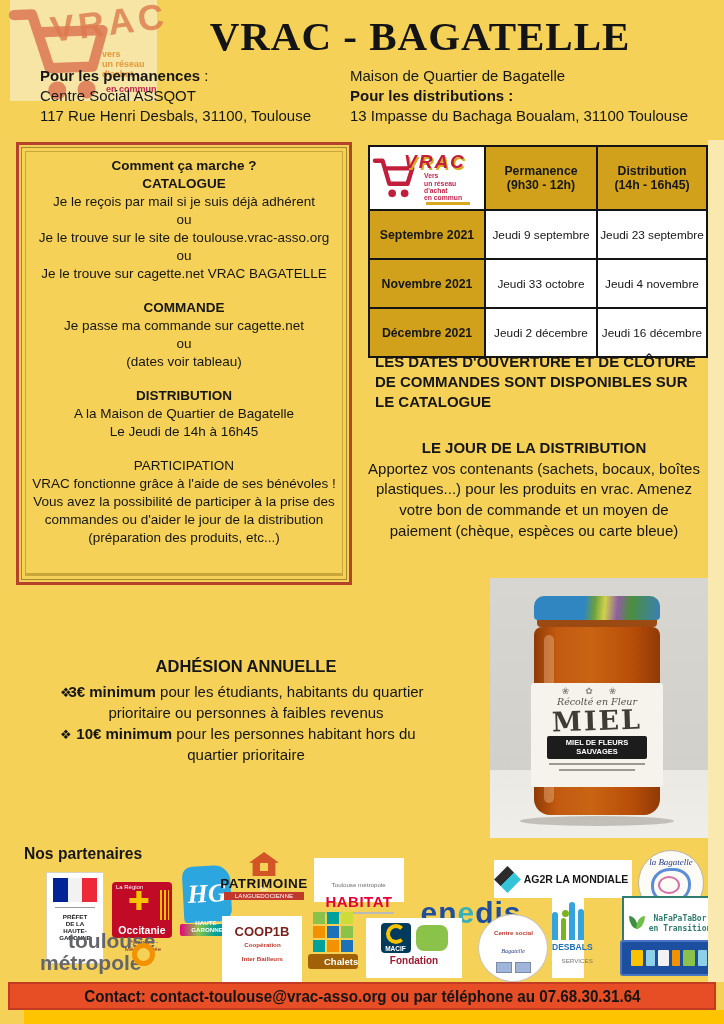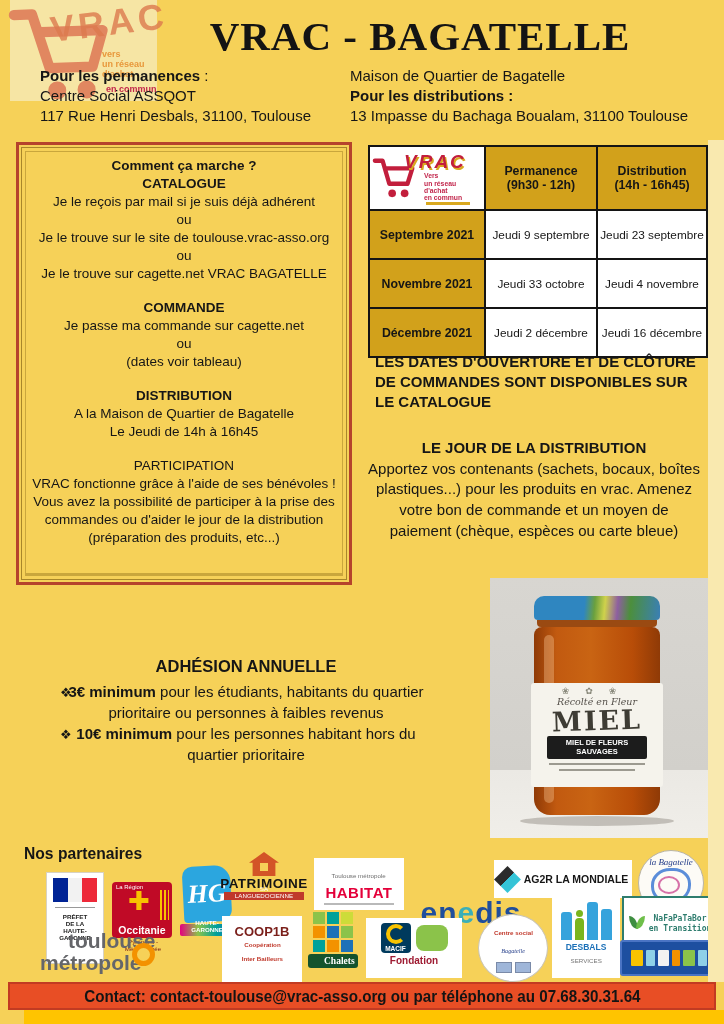--- a/index.html
+++ b/index.html
@@ -106,21 +106,21 @@
         background:linear-gradient(90deg,#E6007E,#8BC34A,#00A19A,#1D71B8);}
   .hg-band .tiny{font-weight:700;}
 
   .pt-patrimoine{left:220px;top:852px;width:88px;height:54px;text-align:center;}
   .pat-house{width:30px;height:24px;margin:0 auto;background:#D35427;
         clip-path:polygon(50% 0,100% 45%,88% 45%,88% 100%,12% 100%,12% 45%,0 45%);position:relative;}
   .pat-house::after{content:"";position:absolute;left:11px;top:11px;width:8px;height:8px;background:#F6D158;}
   .pat-name{font-weight:800;font-size:13.5px;letter-spacing:.5px;color:#141414;}
   .pat-band{height:8px;background:#C0392B;margin:1px 4px 0;display:flex;align-items:center;justify-content:center;color:#fff;}
 
-  .pt-habitat{left:314px;top:858px;width:90px;height:52px;background:#fff;text-align:center;padding-top:9px;}
+  .pt-habitat{left:314px;top:858px;width:90px;height:44px;background:#fff;text-align:center;padding-top:18px;}
   .hab-small{color:#6c6c6c;}
   .hab-name{font-weight:800;font-size:15px;color:#E4003A;letter-spacing:.5px;line-height:1;}
   .hab-line{height:2px;background:#b9b9b9;margin:3px 10px 0;}
 
   .pt-ag2r{left:494px;top:860px;width:138px;height:38px;background:#fff;display:flex;align-items:center;justify-content:center;gap:7px;}
   .ag-diamond{width:19px;height:19px;transform:rotate(45deg);background:linear-gradient(90deg,#2B2B2B 50%,#35C4D7 50%);}
   .ag-name{font-weight:800;font-size:10.5px;}
 
   .pt-bagatelle{left:638px;top:850px;width:66px;height:66px;background:#fdfbf6;border:1px solid #b9b4a6;border-radius:50%;
         text-align:center;overflow:hidden;}
@@ -137,37 +137,37 @@
   .tm-ring{position:absolute;left:98px;top:13px;width:13px;height:13px;border:5px solid #F39200;border-radius:50%;background:#F6D158;}
 
   .pt-coop{left:222px;top:916px;width:80px;height:66px;background:#fff;text-align:center;padding-top:8px;}
   .coop-name{font-weight:800;font-size:13px;color:#7A1F1A;}
   .coop-sub{color:#C0392B;line-height:11px;}
   .coop-sub .tiny{font-weight:700;}
 
   .pt-chalets{left:308px;top:912px;width:50px;height:66px;text-align:center;}
   .ch-mosaic{width:40px;height:40px;margin:0 auto;display:grid;grid-template-columns:repeat(3,1fr);gap:2px;}
   .ch-mosaic span{display:block;}
-  .ch-badge{margin-top:2px;background:#14532d;border-radius:3px;color:#fff;font-weight:700;font-size:9.5px;padding:2px 16px;font-family:Liberation Serif, serif;}
+  .ch-badge{margin-top:2px;background:#a16207;border-radius:3px;color:#fff;font-weight:700;font-size:9.5px;padding:2px 16px;}
 
   .pt-macif{left:366px;top:918px;width:96px;height:60px;background:#fff;text-align:center;padding-top:5px;}
   .mac-row{display:flex;align-items:center;justify-content:center;gap:5px;}
   .mac-sq{width:30px;height:30px;background:#003A5D;border-radius:4px;display:flex;flex-direction:column;align-items:center;justify-content:center;}
   .mac-c{width:12px;height:12px;border:4px solid #F8C300;border-right-color:transparent;border-radius:50%;}
   .mac-name{color:#fff;font-weight:700;font-size:6.5px;margin-top:1px;}
   .mac-blob{width:32px;height:26px;background:#8BC34A;border-radius:8px;}
   .mac-fond{color:#9E1B32;font-weight:800;font-size:10px;margin-top:2px;}
 
   .pt-cs{left:478px;top:914px;width:70px;height:68px;background:#fff;border:1px solid #c9c4b5;border-radius:50%;text-align:center;padding-top:9px;}
   .cs-l1{color:#C0392B;font-weight:700;}
   .cs-l2{color:#27408B;font-family:"Liberation Serif",serif;font-style:italic;}
   .cs-pics{display:flex;justify-content:center;gap:3px;margin-top:2px;}
   .cs-pics span{width:14px;height:9px;background:#9FB6D9;border:1px solid #7a8aa8;}
 
-  .pt-desbals{left:552px;top:896px;width:68px;height:82px;background:#fff;text-align:center;padding-top:4px;}
+  .pt-desbals{left:552px;top:896px;width:32px;height:82px;background:#fff;text-align:center;padding-top:4px;}
   .db-bld{display:flex;align-items:flex-end;justify-content:center;gap:3px;height:40px;}
   .db-bld .b{width:11px;background:#35A3DC;border-radius:3px 3px 0 0;}
   .db-b1{height:28px;} .db-b2{height:38px;} .db-b3{height:31px;}
   .db-man{width:9px;height:22px;background:#7AB51D;border-radius:4px 4px 0 0;position:relative;}
   .db-man::before{content:"";position:absolute;left:1px;top:-8px;width:7px;height:7px;border-radius:50%;background:#7AB51D;}
   .db-name{color:#1D71B8;font-weight:800;font-size:8.5px;margin-top:2px;}
   .db-sub{color:#777;}
 
   .pt-nafa{left:622px;top:896px;width:96px;height:56px;background:#fff;border:2px solid #2E7D6E;
         display:flex;align-items:center;justify-content:center;gap:4px;}

